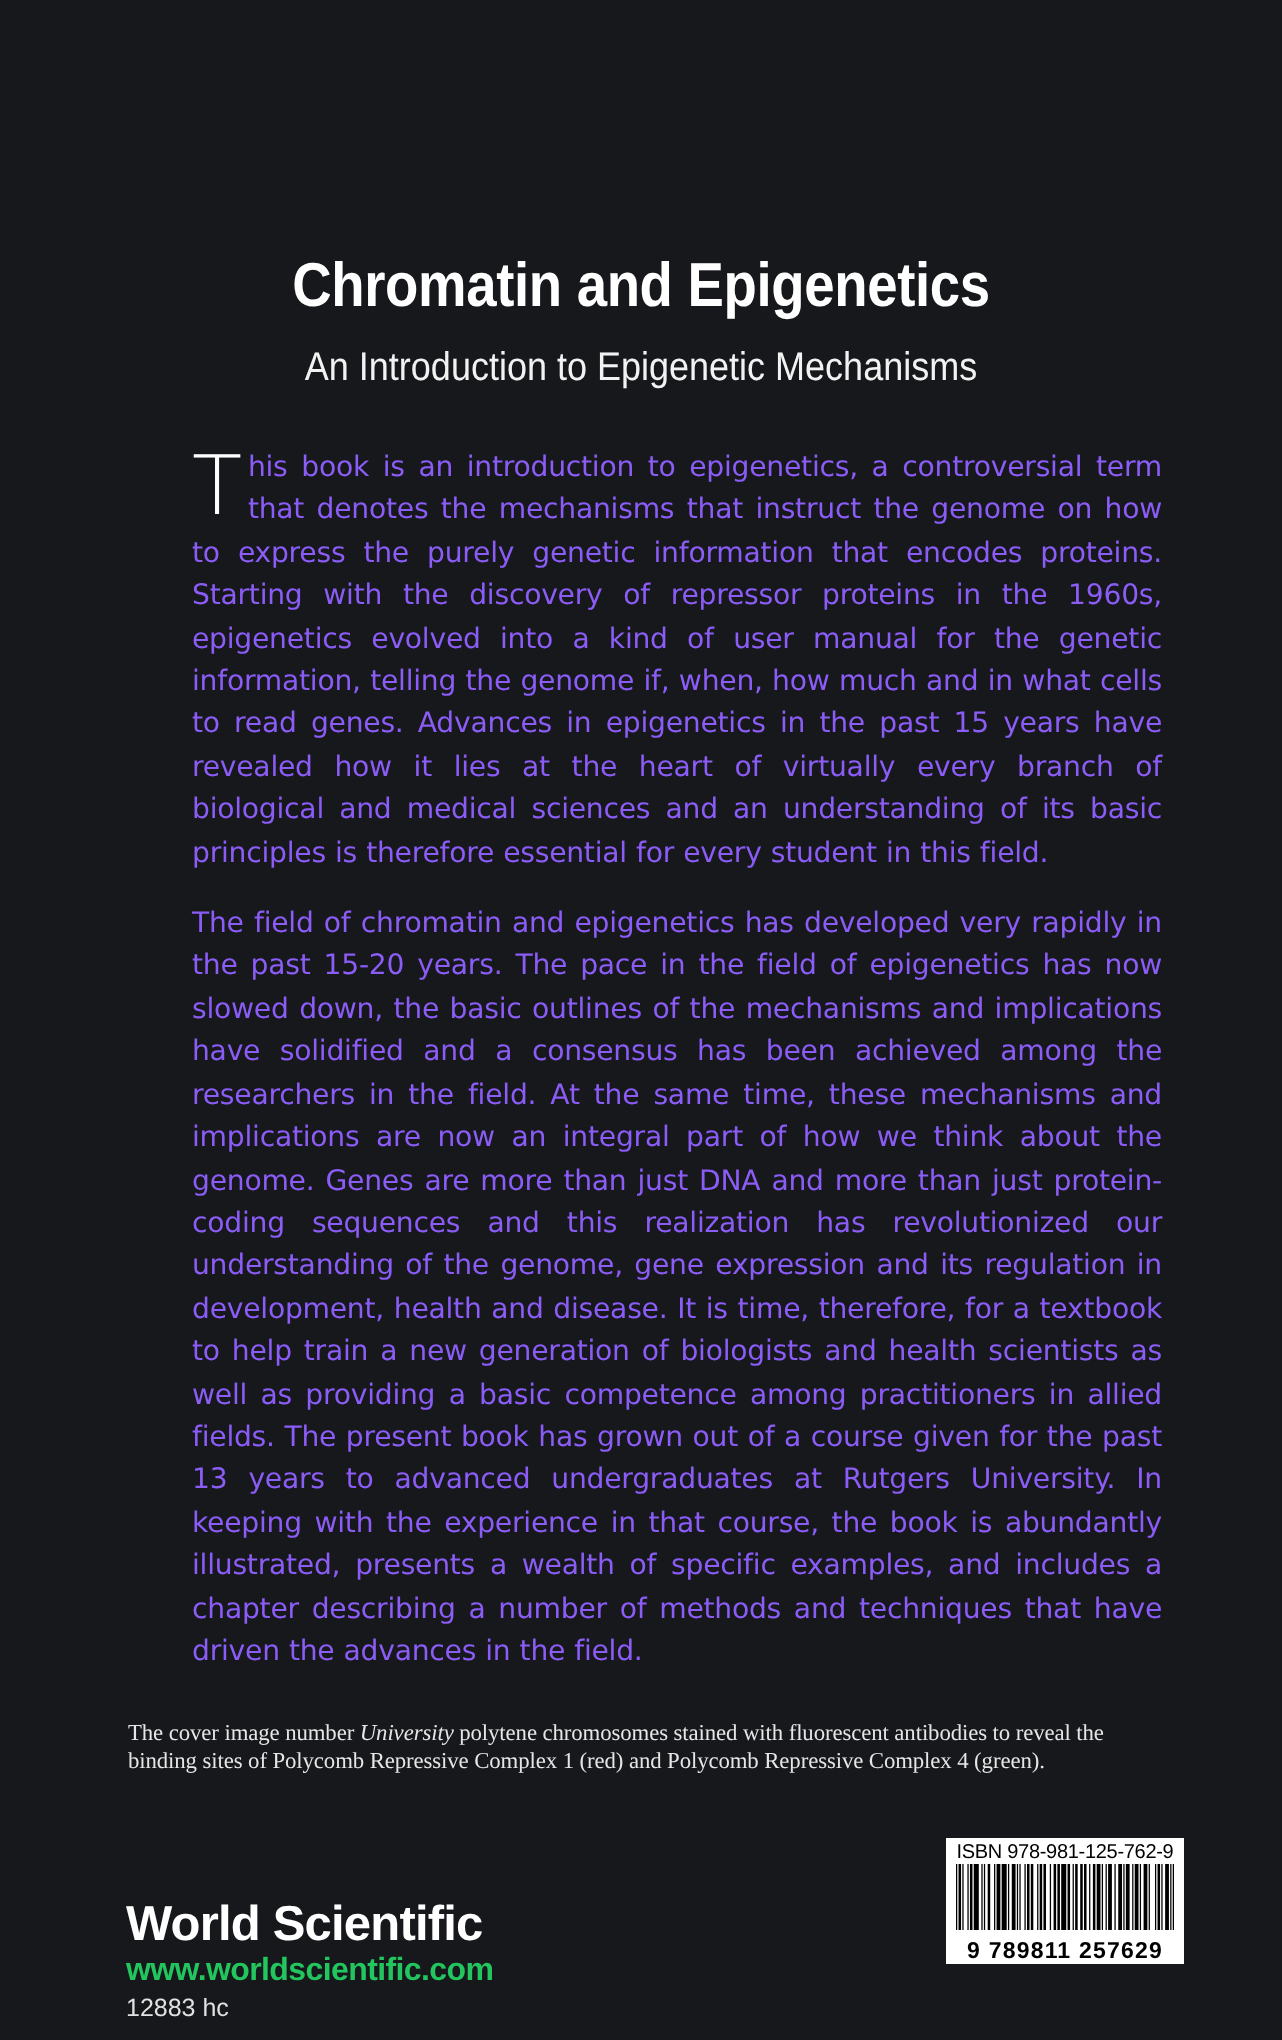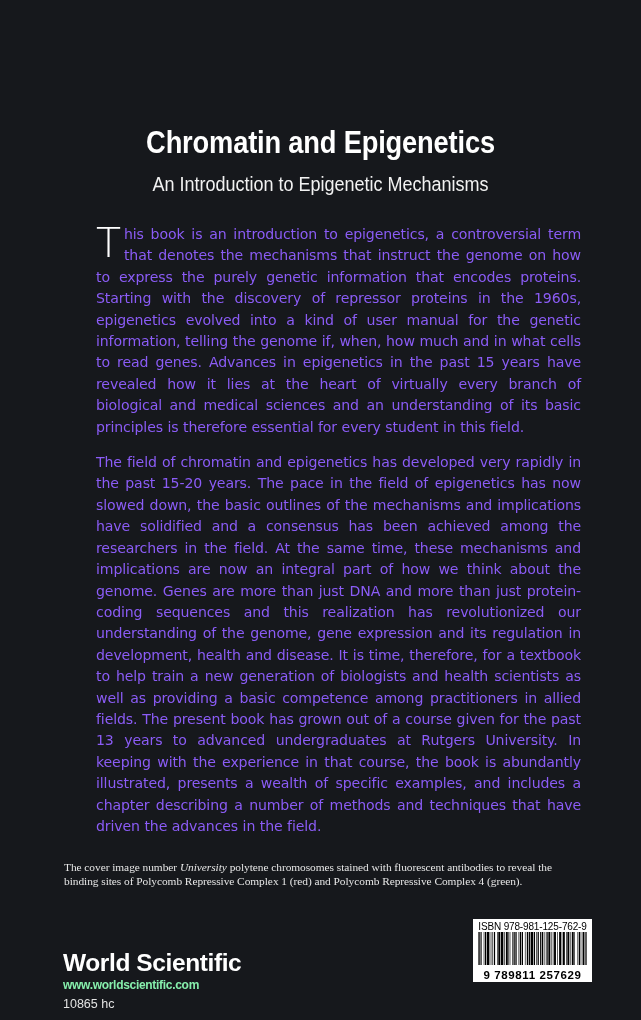--- a/index.html
+++ b/index.html
@@ -104,24 +104,24 @@
   }
   .pub-name {
     color: #ffffff;
     font-family: "Liberation Sans", sans-serif;
     font-weight: bold;
     font-size: 24.5px;
     line-height: 26px;
     letter-spacing: -0.4px;
   }
   .pub-url {
-    color: #86efac;
-    font-family: "Liberation Sans", sans-serif;
-    font-weight: bold;
-    font-size: 12px;
+    color: #22c55e;
+    font-family: "Liberation Sans", sans-serif;
+    font-weight: bold;
+    font-size: 16px;
     line-height: 19px;
     letter-spacing: -0.3px;
   }
   .pub-code {
     color: #e2e2e2;
     font-family: "Liberation Sans", sans-serif;
     font-weight: normal;
     font-size: 12.5px;
     line-height: 17px;
     padding-top: 1px;
@@ -179,21 +179,21 @@
     <p class="para">The field of chromatin and epigenetics has developed very rapidly in the past 15-20 years. The pace in the field of epigenetics has now slowed down, the basic outlines of the mechanisms and implications have solidified and a consensus has been achieved among the researchers in the field. At the same time, these mechanisms and implications are now an integral part of how we think about the genome. Genes are more than just DNA and more than just protein-coding sequences and this realization has revolutionized our understanding of the genome, gene expression and its regulation in development, health and disease. It is time, therefore, for a textbook to help train a new generation of biologists and health scientists as well as providing a basic competence among practitioners in allied fields. The present book has grown out of a course given for the past 13 years to advanced undergraduates at Rutgers University. In keeping with the experience in that course, the book is abundantly illustrated, presents a wealth of specific examples, and includes a chapter describing a number of methods and techniques that have driven the advances in the field.</p>
   </div>
 
   <div class="caption">
     <span>The cover image number </span><i>University</i><span> polytene chromosomes stained with fluorescent antibodies to reveal the binding sites of Polycomb Repressive Complex 1 (red) and Polycomb Repressive Complex 4 (green).</span>
   </div>
 
   <div class="publisher">
     <div class="pub-name">World Scientific</div>
     <div class="pub-url">www.worldscientific.com</div>
-    <div class="pub-code">10865 hc</div>
+    <div class="pub-code">12883 hc</div>
   </div>
 
   <div class="barcode-box">
     <div class="barcode-isbn">ISBN 978-981-125-762-9</div>
     <svg class="barcode-bars" viewBox="0 0 109 33" preserveAspectRatio="none">
       <g id="bars-group" fill="#000000">
           <rect x="0.000" y="0" width="0.634" height="33"></rect>
           <rect x="1.267" y="0" width="1.267" height="33"></rect>
           <rect x="3.169" y="0" width="0.634" height="33"></rect>
           <rect x="5.703" y="0" width="0.634" height="33"></rect>

